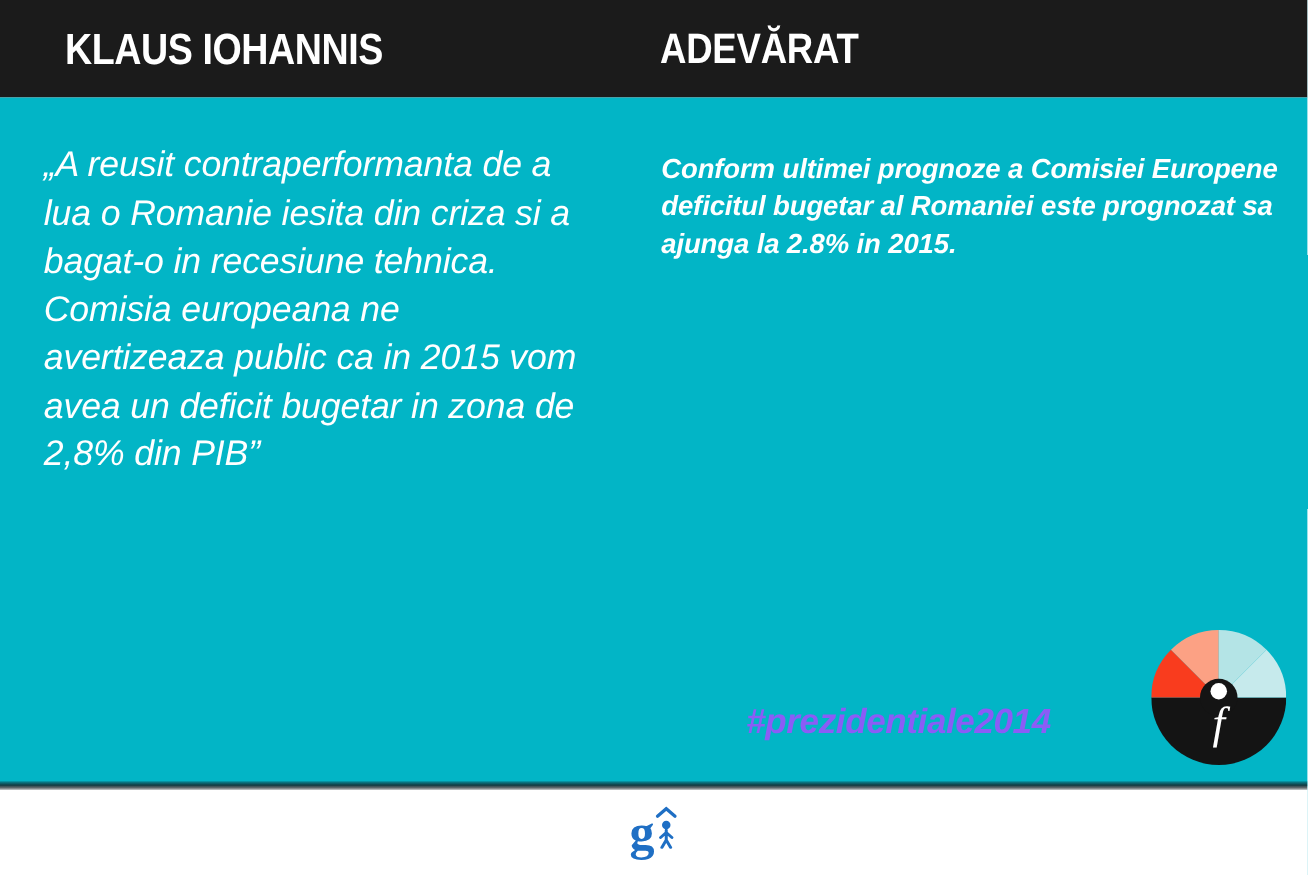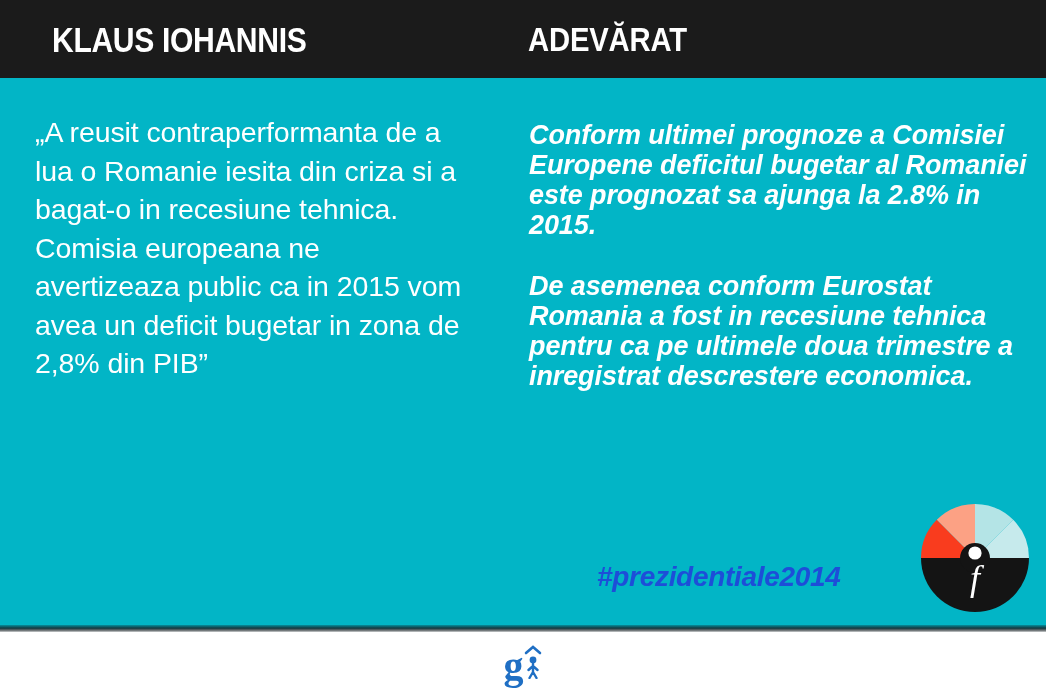--- a/index.html
+++ b/index.html
@@ -73,45 +73,46 @@
 
   .col-left {
     position: absolute;
     left: 35px;
     top: 113px;
     width: 430px;
   }
   .quote-text {
     color: #ffffff;
     font-size: 28.5px;
+    font-style: italic;
     line-height: 38.5px;
     letter-spacing: -0.1px;
   }
 
   .col-right {
     position: absolute;
     left: 529px;
     top: 120px;
     width: 500px;
   }
   .fact-para {
     color: #ffffff;
-    font-size: 27px;
+    font-size: 22px;
     font-style: italic;
     font-weight: bold;
     line-height: 30px;
     letter-spacing: -0.1px;
   }
   .fact-para + .fact-para { margin-top: 31px; }
 
   .hashtag {
     position: absolute;
     left: 597px;
     top: 561px;
-    color: #1d4ed8;
+    color: #8b5cf6;
     font-size: 28px;
     font-style: italic;
     font-weight: bold;
     letter-spacing: -0.3px;
     white-space: nowrap;
   }
 
   
   .logo-mark {
     position: absolute;
@@ -180,21 +181,20 @@
 
   <div class="body-panel"></div>
   <div class="body-shadow"></div>
 
   <div class="col-left">
     <div class="quote-text">„A reusit contraperformanta de a lua o Romanie iesita din criza si a bagat-o in recesiune tehnica. Comisia europeana ne avertizeaza public ca in 2015 vom avea un deficit bugetar in zona de 2,8% din PIB”</div>
   </div>
 
   <div class="col-right">
     <div class="fact-para">Conform ultimei prognoze a Comisiei Europene deficitul bugetar al Romaniei este prognozat sa ajunga la 2.8% in 2015.</div>
-    <div class="fact-para">De asemenea conform Eurostat Romania a fost in recesiune tehnica pentru ca pe ultimele doua trimestre a inregistrat descrestere economica.</div>
   </div>
 
   <div class="hashtag">#prezidentiale2014</div>
 
   <div class="logo-mark">
     <svg viewBox="0 0 108 108" width="108" height="108">
 
       <path d="M54 54 L108 54 A54 54 0 0 1 0 54 Z" fill="#141414"></path>
 
       <path d="M54 54 L0 54 A54 54 0 0 1 15.8 15.8 Z" fill="#f93c1e"></path>

